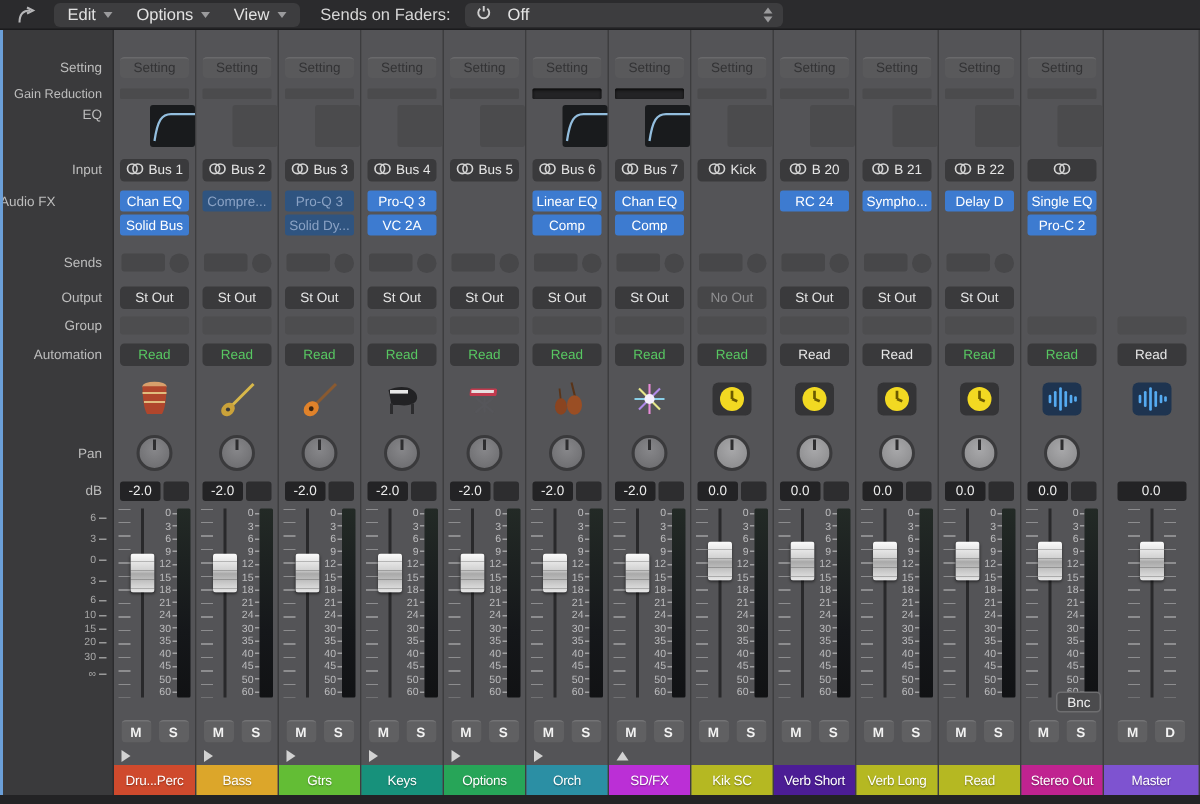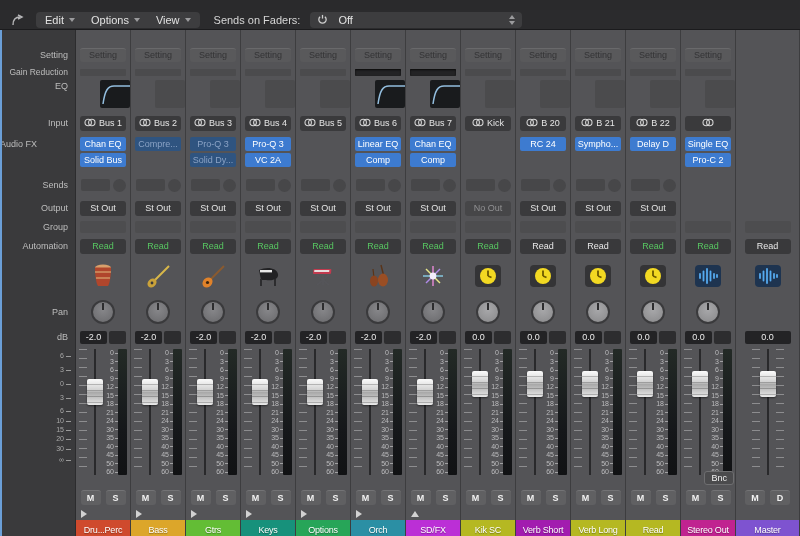--- a/index.html
+++ b/index.html
@@ -2,21 +2,21 @@
 <html><head>
 <meta charset="utf-8">
 <style>
   * { margin:0; padding:0; box-sizing:border-box; }
   html,body { width:800px; height:536px; overflow:hidden; background:#2a2a2c;
     font-family:"Liberation Sans", sans-serif; }
   .window { width:800px; height:536px; display:flex; flex-direction:column; position:relative; }
 
   
   .toolbar { height:20px; background:#2b2b2d; border-bottom:1px solid #1b1b1d;
-    display:flex; align-items:center; padding:0 8px; gap:10px; flex:0 0 20px;margin-top:10px; }
+    display:flex; align-items:center; padding:0 8px; gap:10px; flex:0 0 20px; }
   .tb-back { width:18px; height:14px; display:flex; align-items:center; justify-content:center; }
   .pill { background:#3d3d3f; border-radius:4px; height:16px; display:flex; align-items:center;
     padding:0 9px; gap:16px; }
   .menu-item { display:flex; align-items:center; gap:5px; color:#e2e2e2; font-size:11px; cursor:default; }
   .chev-dn { width:0; height:0; border-left:3.5px solid transparent; border-right:3.5px solid transparent;
     border-top:4px solid #9b9b9d; }
   .sof-label { color:#d6d6d6; font-size:11px; margin-left:4px; }
   .sof-pill { background:#3d3d3f; border-radius:4px; height:16px; display:flex; align-items:center;
     padding:0 7px; gap:10px; width:212px; }
   .sof-value { color:#e4e4e4; font-size:11px; }
@@ -1007,21 +1007,21 @@
               <span>50</span>
               <span>60</span>
             </div>
             <div class="mbar"></div>
     </div>
     <div class="r r-ms">
       <button class="ms">M</button>
       <button class="ms">S</button>
     </div>
     <div class="r r-tri"></div>
-    <div class="r r-name" style="background:#a21caf">Verb Short</div>
+    <div class="r r-name" style="background:#4c1d95">Verb Short</div>
 
   </div>
   <div class="strip">
     <div class="r-top"></div>
     <div class="r r-setting">
             <button class="setting-btn">Setting</button>
           </div>
     <div class="r r-gr">
             <div class="gr "></div>
           </div>

